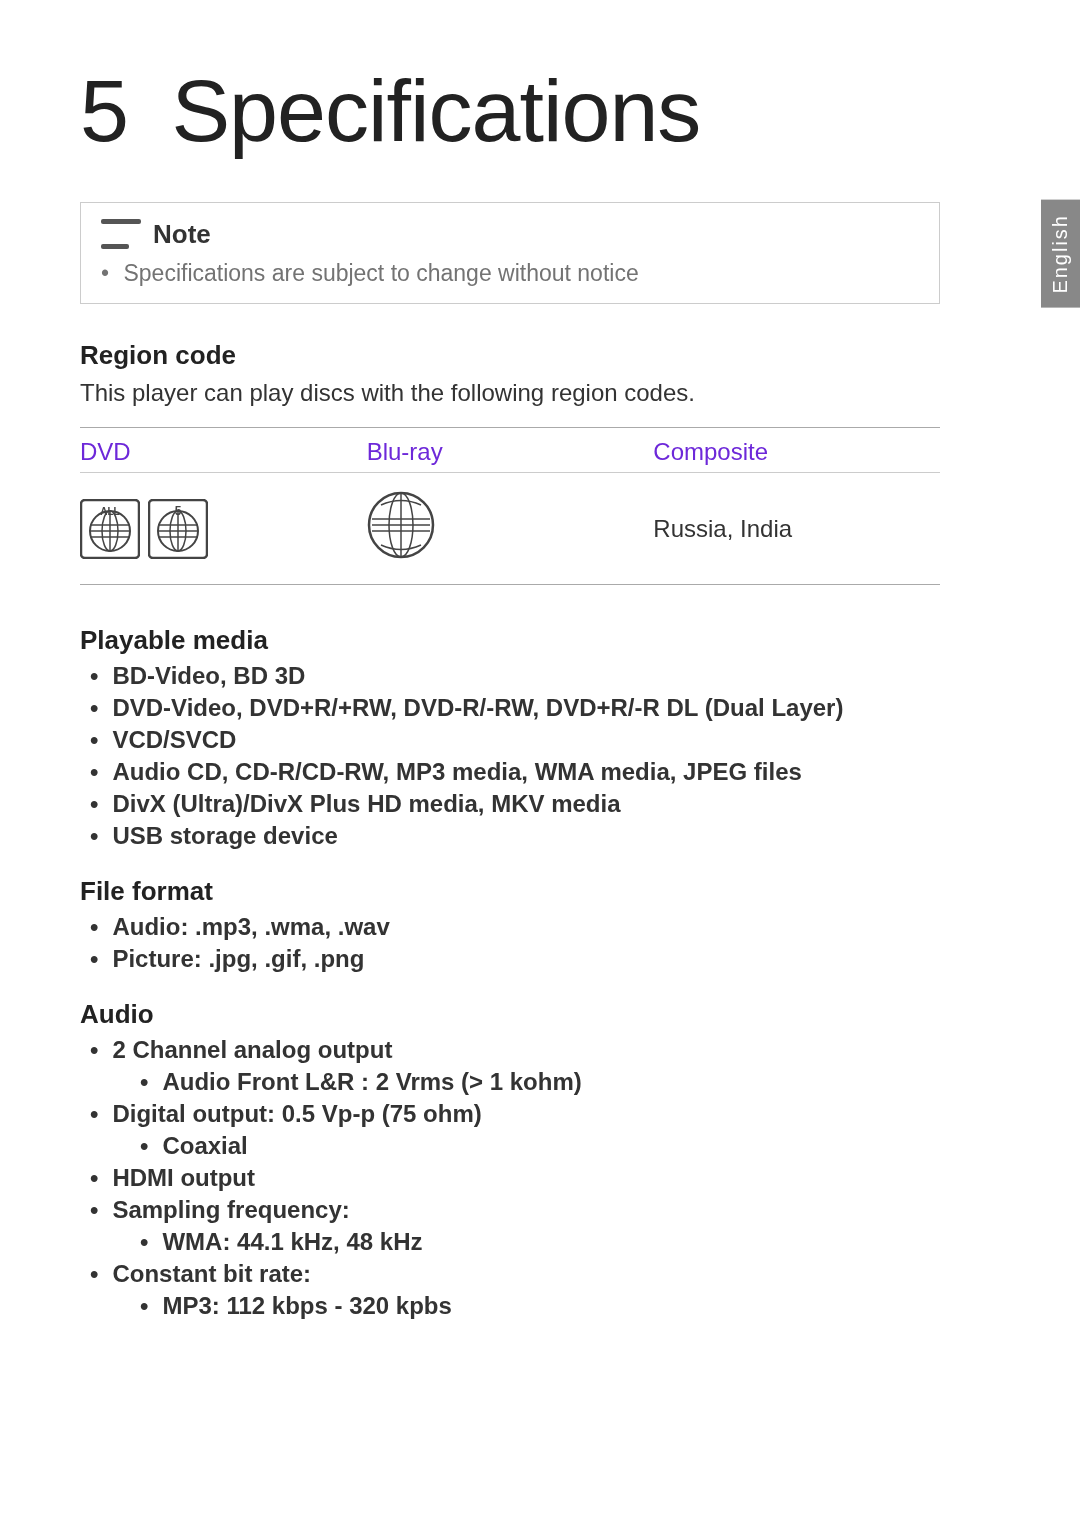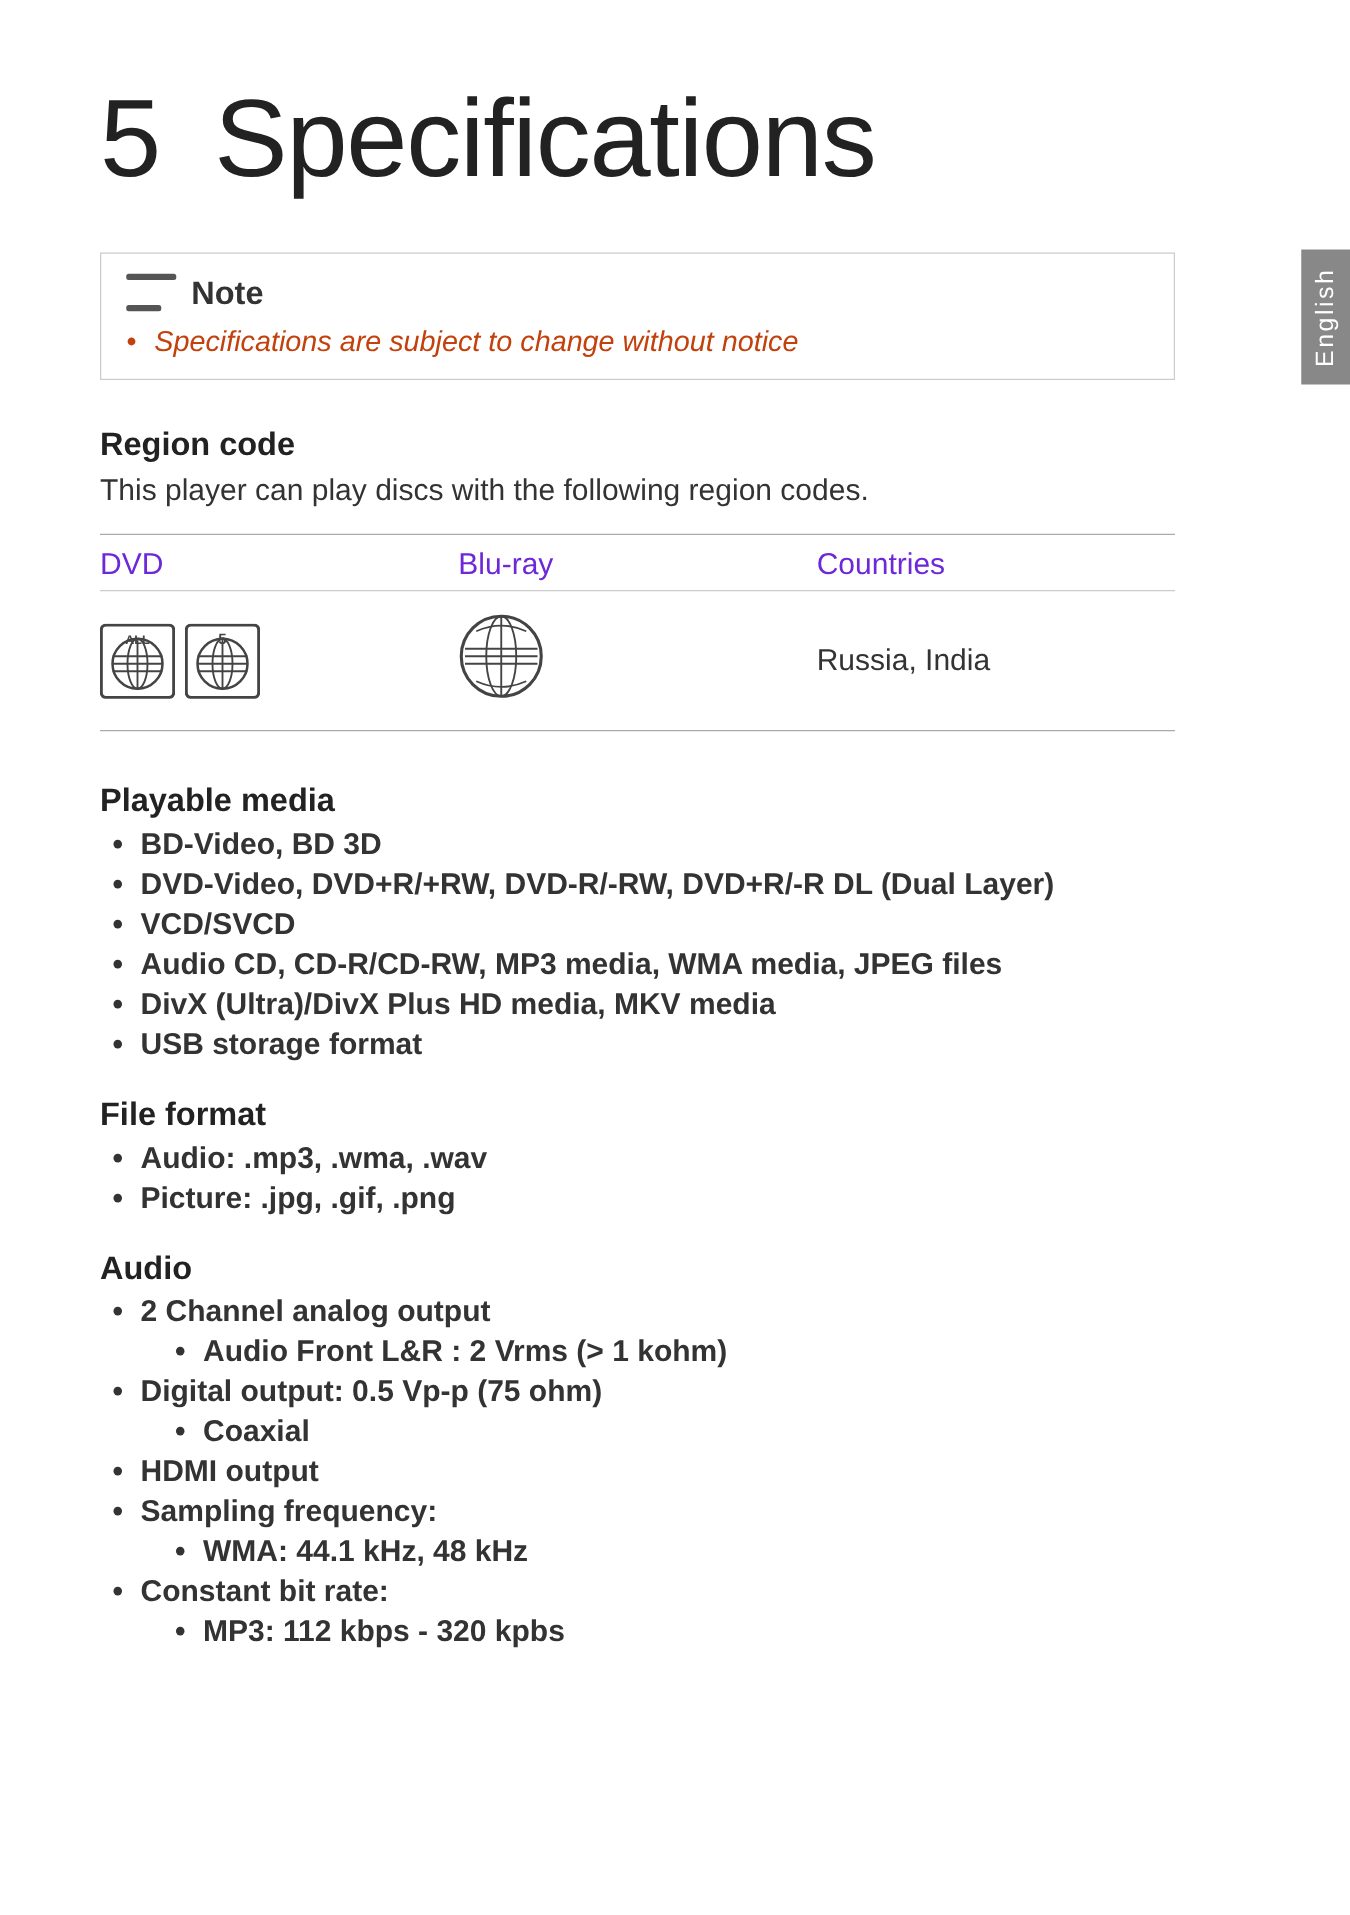--- a/index.html
+++ b/index.html
@@ -89,22 +89,21 @@
     }
 
     .note-title {
       font-size: 26px;
       font-weight: bold;
       color: #333333;
     }
 
     .note-content {
       font-size: 23px;
-      color: #c2410c;
-      font-style: italic;
+      color: #737373;
     }
 
     .bullet-dot {
       margin-right: 8px;
     }
 
     
     .section-heading {
       font-size: 26px;
       font-weight: bold;
@@ -258,21 +257,21 @@
   </div>
 
   <div class="content-section">
     <div class="section-heading">Region code</div>
     <div class="section-subtext">This player can play discs with the following region codes.</div>
 
     <div class="region-table">
       <div class="region-table-header">
         <div class="region-col">DVD</div>
         <div class="region-col">Blu-ray</div>
-        <div class="region-col">Countries</div>
+        <div class="region-col">Composite</div>
       </div>
       <div class="region-table-body">
 
         <div class="region-logos">
 
           <svg class="dvd-logo-all" viewBox="0 0 60 60">
             <rect x="1" y="1" width="58" height="58" rx="4" ry="4" fill="none" stroke="#444" stroke-width="2.5"></rect>
             <circle cx="30" cy="32" r="20" fill="none" stroke="#444" stroke-width="2"></circle>
 
             <line x1="10" y1="26" x2="50" y2="26" stroke="#444" stroke-width="1.5"></line>
@@ -331,21 +330,21 @@
       <li>
           <span>VCD/SVCD</span>
         </li>
       <li>
           <span>Audio CD, CD-R/CD-RW, MP3 media, WMA media, JPEG files</span>
         </li>
       <li>
           <span>DivX (Ultra)/DivX Plus HD media, MKV media</span>
         </li>
       <li>
-          <span>USB storage format</span>
+          <span>USB storage device</span>
         </li>
     </ul>
   </div>
 
   <div class="content-section">
     <div class="subsection-heading">File format</div>
     <ul class="bullet-list">
       <li>
           <span>Audio: .mp3, .wma, .wav</span>
         </li>

